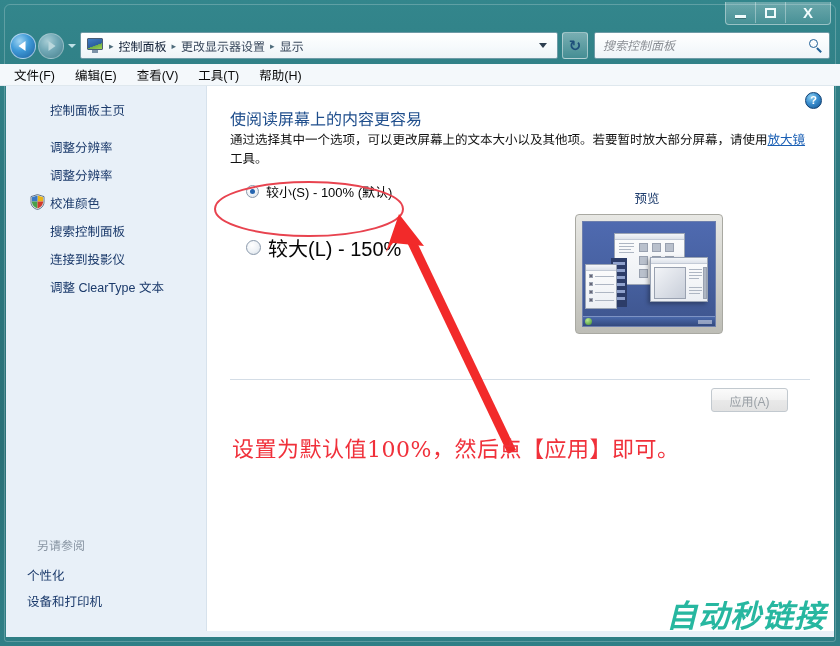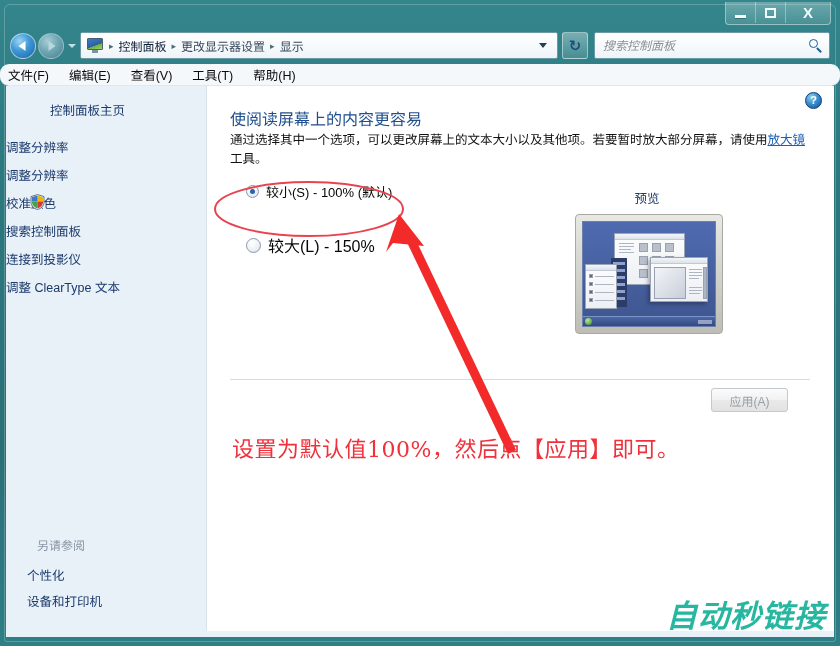--- a/index.html
+++ b/index.html
@@ -251,23 +251,22 @@
 
   
   .menubar {
     position: absolute;
     left: 0; top: 64px;
     width: 840px; height: 22px;
     background: #f4f8fb;
     border-bottom: 1px solid #dfe8ee;
     display: flex;
     align-items: center;
-    padding-left: 8px;
-    box-sizing: border-box;
-    border-radius: 9px;
+    padding-left: 14px;
+    box-sizing: border-box;
   }
   .menuitem {
     font-size: 12.5px;
     color: #0a0a0a;
     margin-right: 20px;
     white-space: nowrap;
   }
 
   
   .client {
@@ -295,20 +294,21 @@
   .nav-list {
     position: absolute;
     left: 0; top: 46px;
     width: 201px;
   }
   .nav-item {
     position: relative;
     height: 28px;
     display: flex;
     align-items: center;
+    padding-left: 44px;
     box-sizing: border-box;
   }
   .nav-item .lbl {
     font-size: 12.5px;
     color: #1b3a6b;
     white-space: nowrap;
   }
   .shield {
     position: absolute;
     left: 24px; top: 6px;
@@ -396,21 +396,21 @@
     position: absolute;
     left: 3px; top: 3px;
     width: 5px; height: 5px;
     border-radius: 50%;
     background: #2565b0;
   }
   .radio-lbl { color: #060606; }
   .radio-row.r0 .radio-lbl { font-size: 13px; }
   .radio-row.r1 .radio-lbl { font-size: 15.5px; }
   .radio-row.r1 .radio-dot { width: 14px; height: 14px; }
-  .radio-row.r2 .radio-lbl { font-size: 16px; }
+  .radio-row.r2 .radio-lbl { font-size: 20px; }
   .radio-row.r2 .radio-dot { width: 15px; height: 15px; }
 
   
   .preview-head {
     position: absolute;
     left: 288px; top: 102px;
     width: 310px;
     display: flex;
     align-items: center;
     flex-direction: column;

